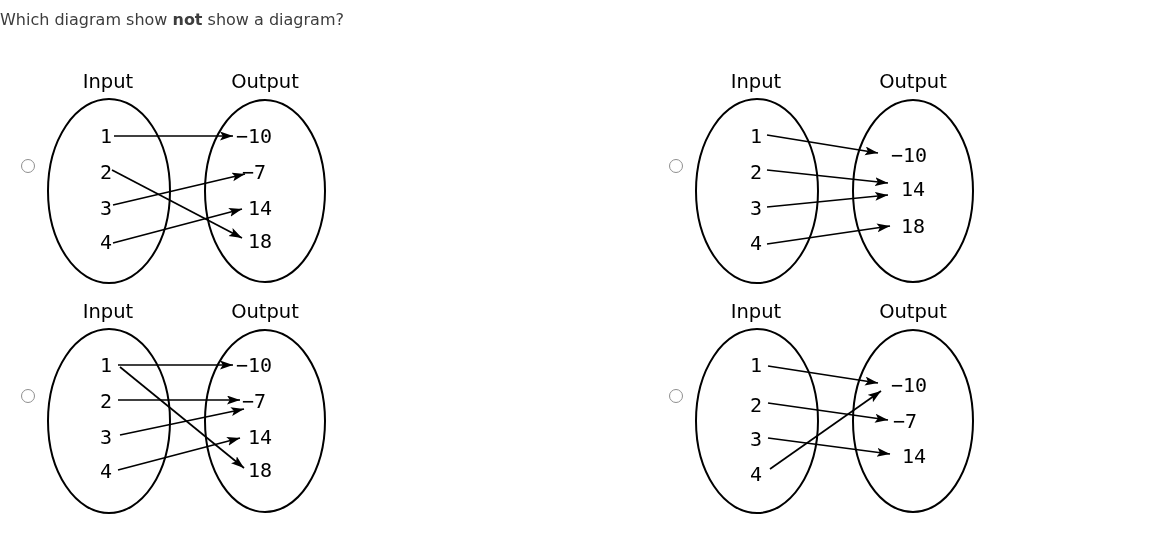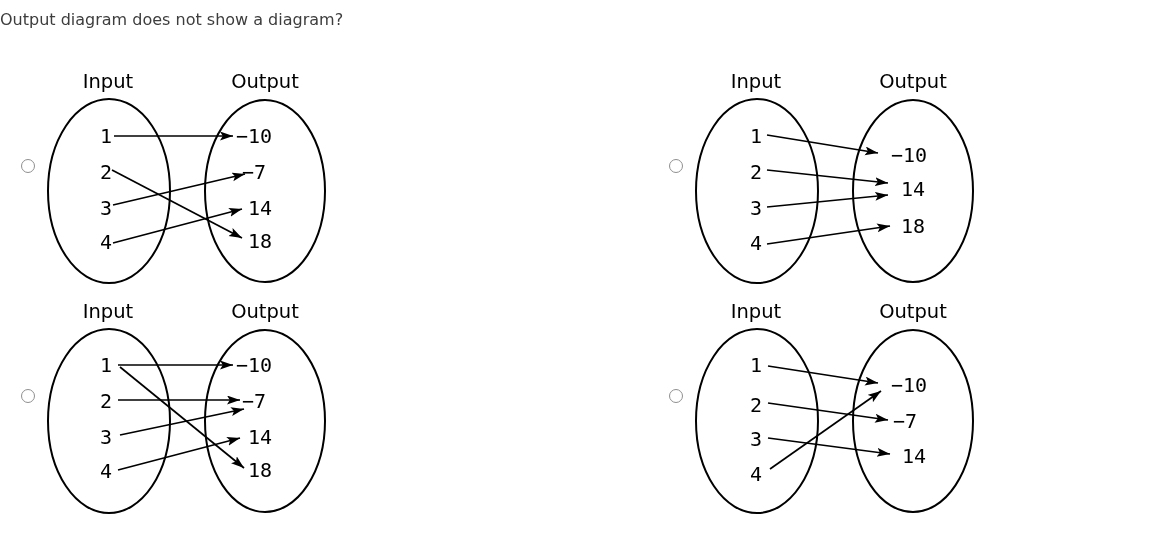--- a/index.html
+++ b/index.html
@@ -4,39 +4,39 @@
 <style>
   html,body{margin:0;padding:0;background:#ffffff;}
   #screen{
     position:relative;width:1161px;height:550px;background:#ffffff;
     overflow:hidden;font-family:"DejaVu Sans",sans-serif;
   }
   .question{
     position:absolute;left:0;top:10px;font-size:16px;line-height:1.2;
     color:#3d3d3d;white-space:nowrap;
   }
-  .question b{font-weight:normal;}
+  .question b{font-weight:bold;}
   .option{position:absolute;width:330px;height:230px;}
   .dsvg{position:absolute;left:26px;top:0;display:block;}
   .radio{
     position:absolute;left:7px;top:91px;width:14px;height:14px;
     box-sizing:border-box;appearance:none;-webkit-appearance:none;margin:0;
     border:1.5px solid #8f8f8f;border-radius:50%;background:#ffffff;cursor:pointer;
   }
   .radio:checked::after{
     content:"";position:absolute;left:2.5px;top:2.5px;width:6px;height:6px;
     border-radius:50%;background:#3d3d3d;
   }
   svg text{user-select:none;}
 </style>
 </head>
 <body>
 
 <div id="screen">
-  <div class="question"><span>Output diagram does </span><b>not</b><span> show a diagram?</span></div>
+  <div class="question"><span>Which diagram show </span><b>not</b><span> show a diagram?</span></div>
 <div class="option" style="left: 14px; top: 68px;">
       <input type="radio" name="answer" class="radio" style="">
       <svg width="300" height="230" viewBox="0 0 300 230" class="dsvg">
         <defs>
           <marker id="ah0" markerUnits="userSpaceOnUse" markerWidth="14" markerHeight="10" refX="13" refY="4.5" orient="auto">
             <path d="M0,0 L13,4.5 L0,9 L2.8,4.5 Z" fill="#000000"></path>
           </marker>
         </defs>
         <ellipse cx="69" cy="123" rx="61" ry="92" fill="none" stroke="#000000" stroke-width="2"></ellipse>
         <ellipse cx="225" cy="123" rx="60" ry="91" fill="none" stroke="#000000" stroke-width="2"></ellipse>

